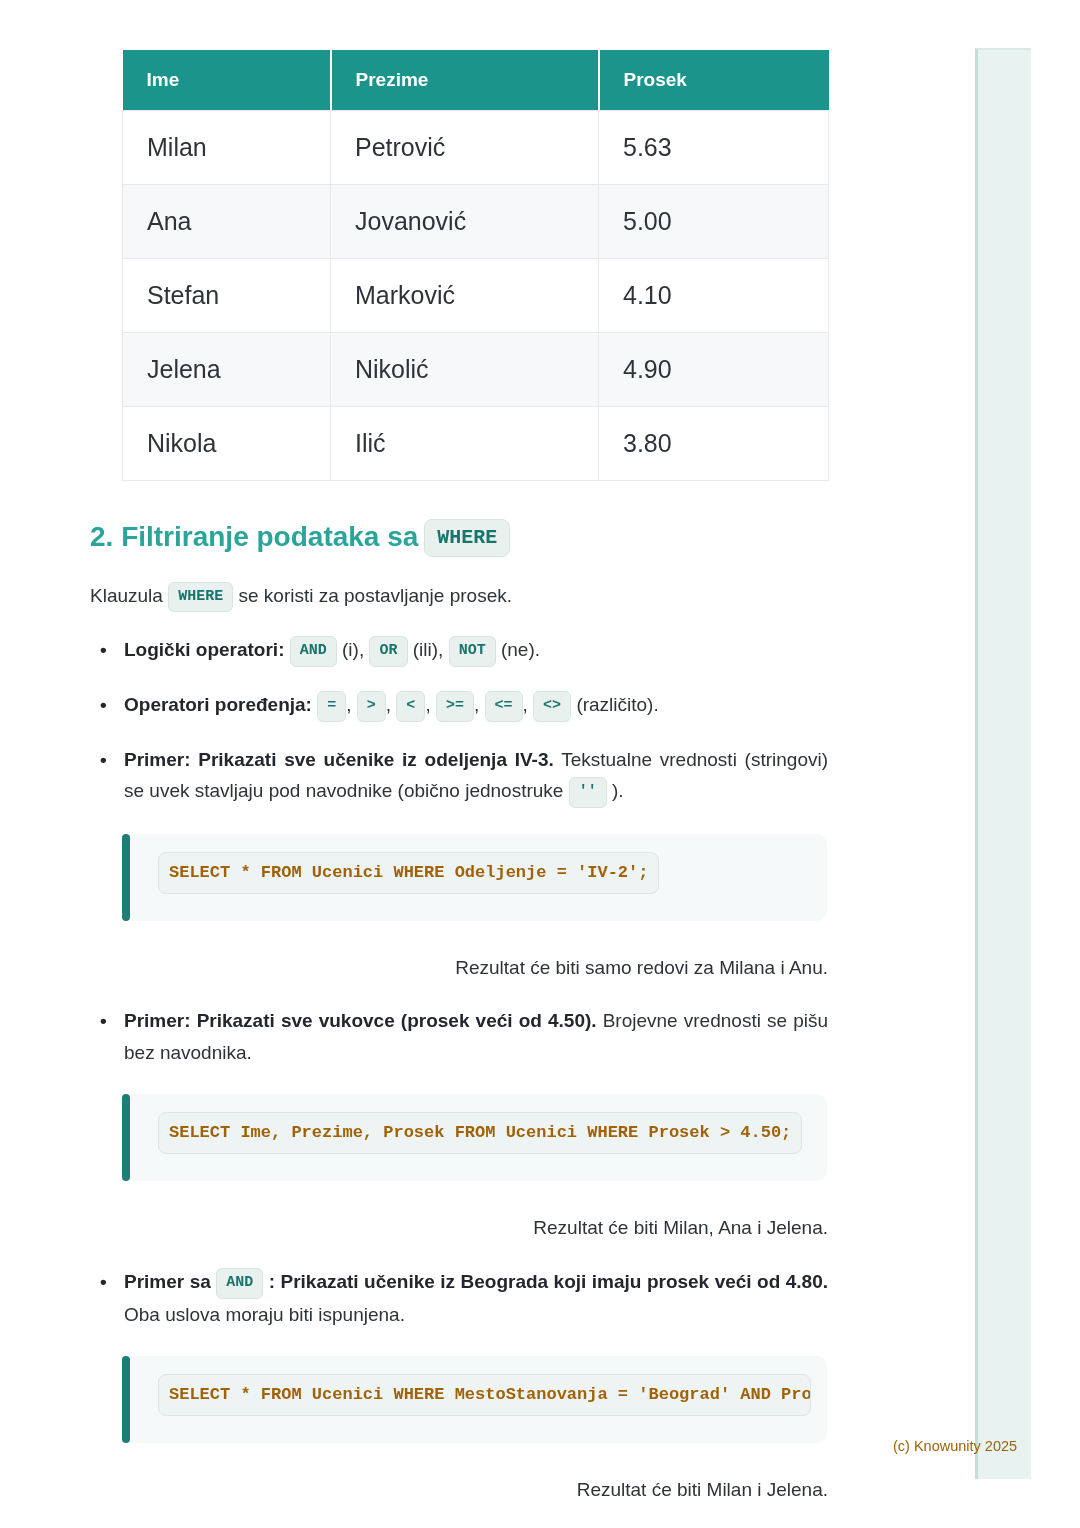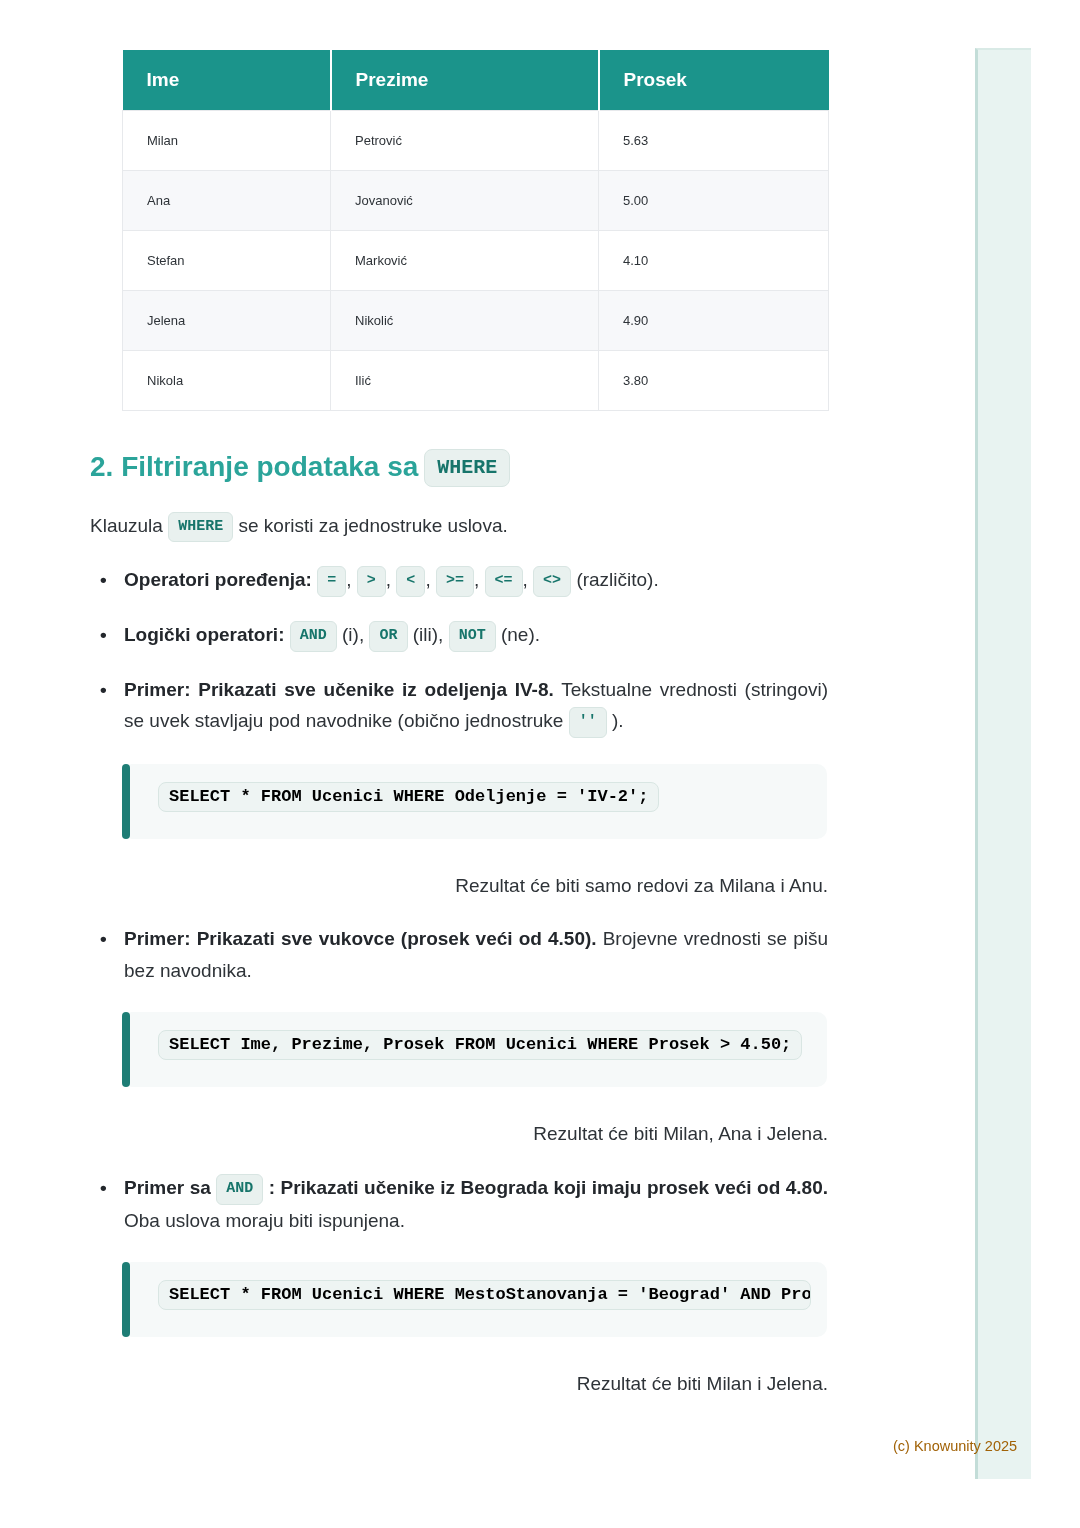--- a/index.html
+++ b/index.html
@@ -52,21 +52,21 @@
     background: #1b948b;
     color: #ffffff;
     font-size: 19px;
     font-weight: 700;
     text-align: left;
     padding: 19px 24px;
     border-right: 2px solid #ffffff;
   }
   table.students th:last-child { border-right: none; }
   table.students td {
-    font-size: 13px;
+    font-size: 25px;
     color: #2e3338;
     padding: 22px 24px;
     border: 1px solid #e7e9ec;
     background: #ffffff;
   }
   table.students tr:nth-child(even) td { background: #f7f8fa; }
 
   
   h2.section-title {
     margin-top: 38px;
@@ -143,25 +143,25 @@
     border-radius: 8px;
   }
   .codechip {
     display: inline-block;
     max-width: 100%;
     overflow: hidden;
     white-space: nowrap;
     font-family: "Liberation Mono", monospace;
     font-weight: 700;
     font-size: 17px;
-    color: #000000;
+    color: #a16207;
     background: #eef4f3;
     border: 1px solid #d9e6e3;
     border-radius: 8px;
-    padding: 0 10px;
+    padding: 6px 10px;
   }
 
   p.result {
     margin-top: 32px;
     font-size: 19px;
     line-height: 1.6;
     text-align: right;
   }
 </style>
 </head>
@@ -209,47 +209,47 @@
       <tr>
         <td>Nikola</td>
         <td>Ilić</td>
         <td>3.80</td>
       </tr>
     </tbody>
   </table>
 
   <h2 class="section-title"><span>2. Filtriranje podataka sa</span><span class="chip">WHERE</span></h2>
 
-  <p class="intro"><span>Klauzula</span> <span class="chip">WHERE</span> <span>se koristi za jednostruke uslova.</span></p>
+  <p class="intro"><span>Klauzula</span> <span class="chip">WHERE</span> <span>se koristi za postavljanje prosek.</span></p>
 
   <ul class="points">
+
+    <li>
+      <strong>Logički operatori:</strong>
+      <span class="chip">AND</span>
+      <span>(i),</span>
+      <span class="chip">OR</span>
+      <span>(ili),</span>
+      <span class="chip">NOT</span>
+      <span>(ne).</span>
+    </li>
 
     <li>
       <strong>Operatori poređenja:</strong>
       <span class="chip">=</span><span>,</span>
       <span class="chip">&gt;</span><span>,</span>
       <span class="chip">&lt;</span><span>,</span>
       <span class="chip">&gt;=</span><span>,</span>
       <span class="chip">&lt;=</span><span>,</span>
       <span class="chip">&lt;&gt;</span>
       <span>(različito).</span>
     </li>
 
     <li>
-      <strong>Logički operatori:</strong>
-      <span class="chip">AND</span>
-      <span>(i),</span>
-      <span class="chip">OR</span>
-      <span>(ili),</span>
-      <span class="chip">NOT</span>
-      <span>(ne).</span>
-    </li>
-
-    <li>
-      <strong>Primer: Prikazati sve učenike iz odeljenja IV-8.</strong>
+      <strong>Primer: Prikazati sve učenike iz odeljenja IV-3.</strong>
       <span>Tekstualne vrednosti (stringovi) se uvek stavljaju pod navodnike (obično jednostruke</span>
       <span class="chip">''</span>
       <span>).</span>
 
       <div class="codeblock">
         <span class="codechip">SELECT * FROM Ucenici WHERE Odeljenje = 'IV-2';</span>
       </div>
 
       <p class="result">Rezultat će biti samo redovi za Milana i Anu.</p>
     </li>

